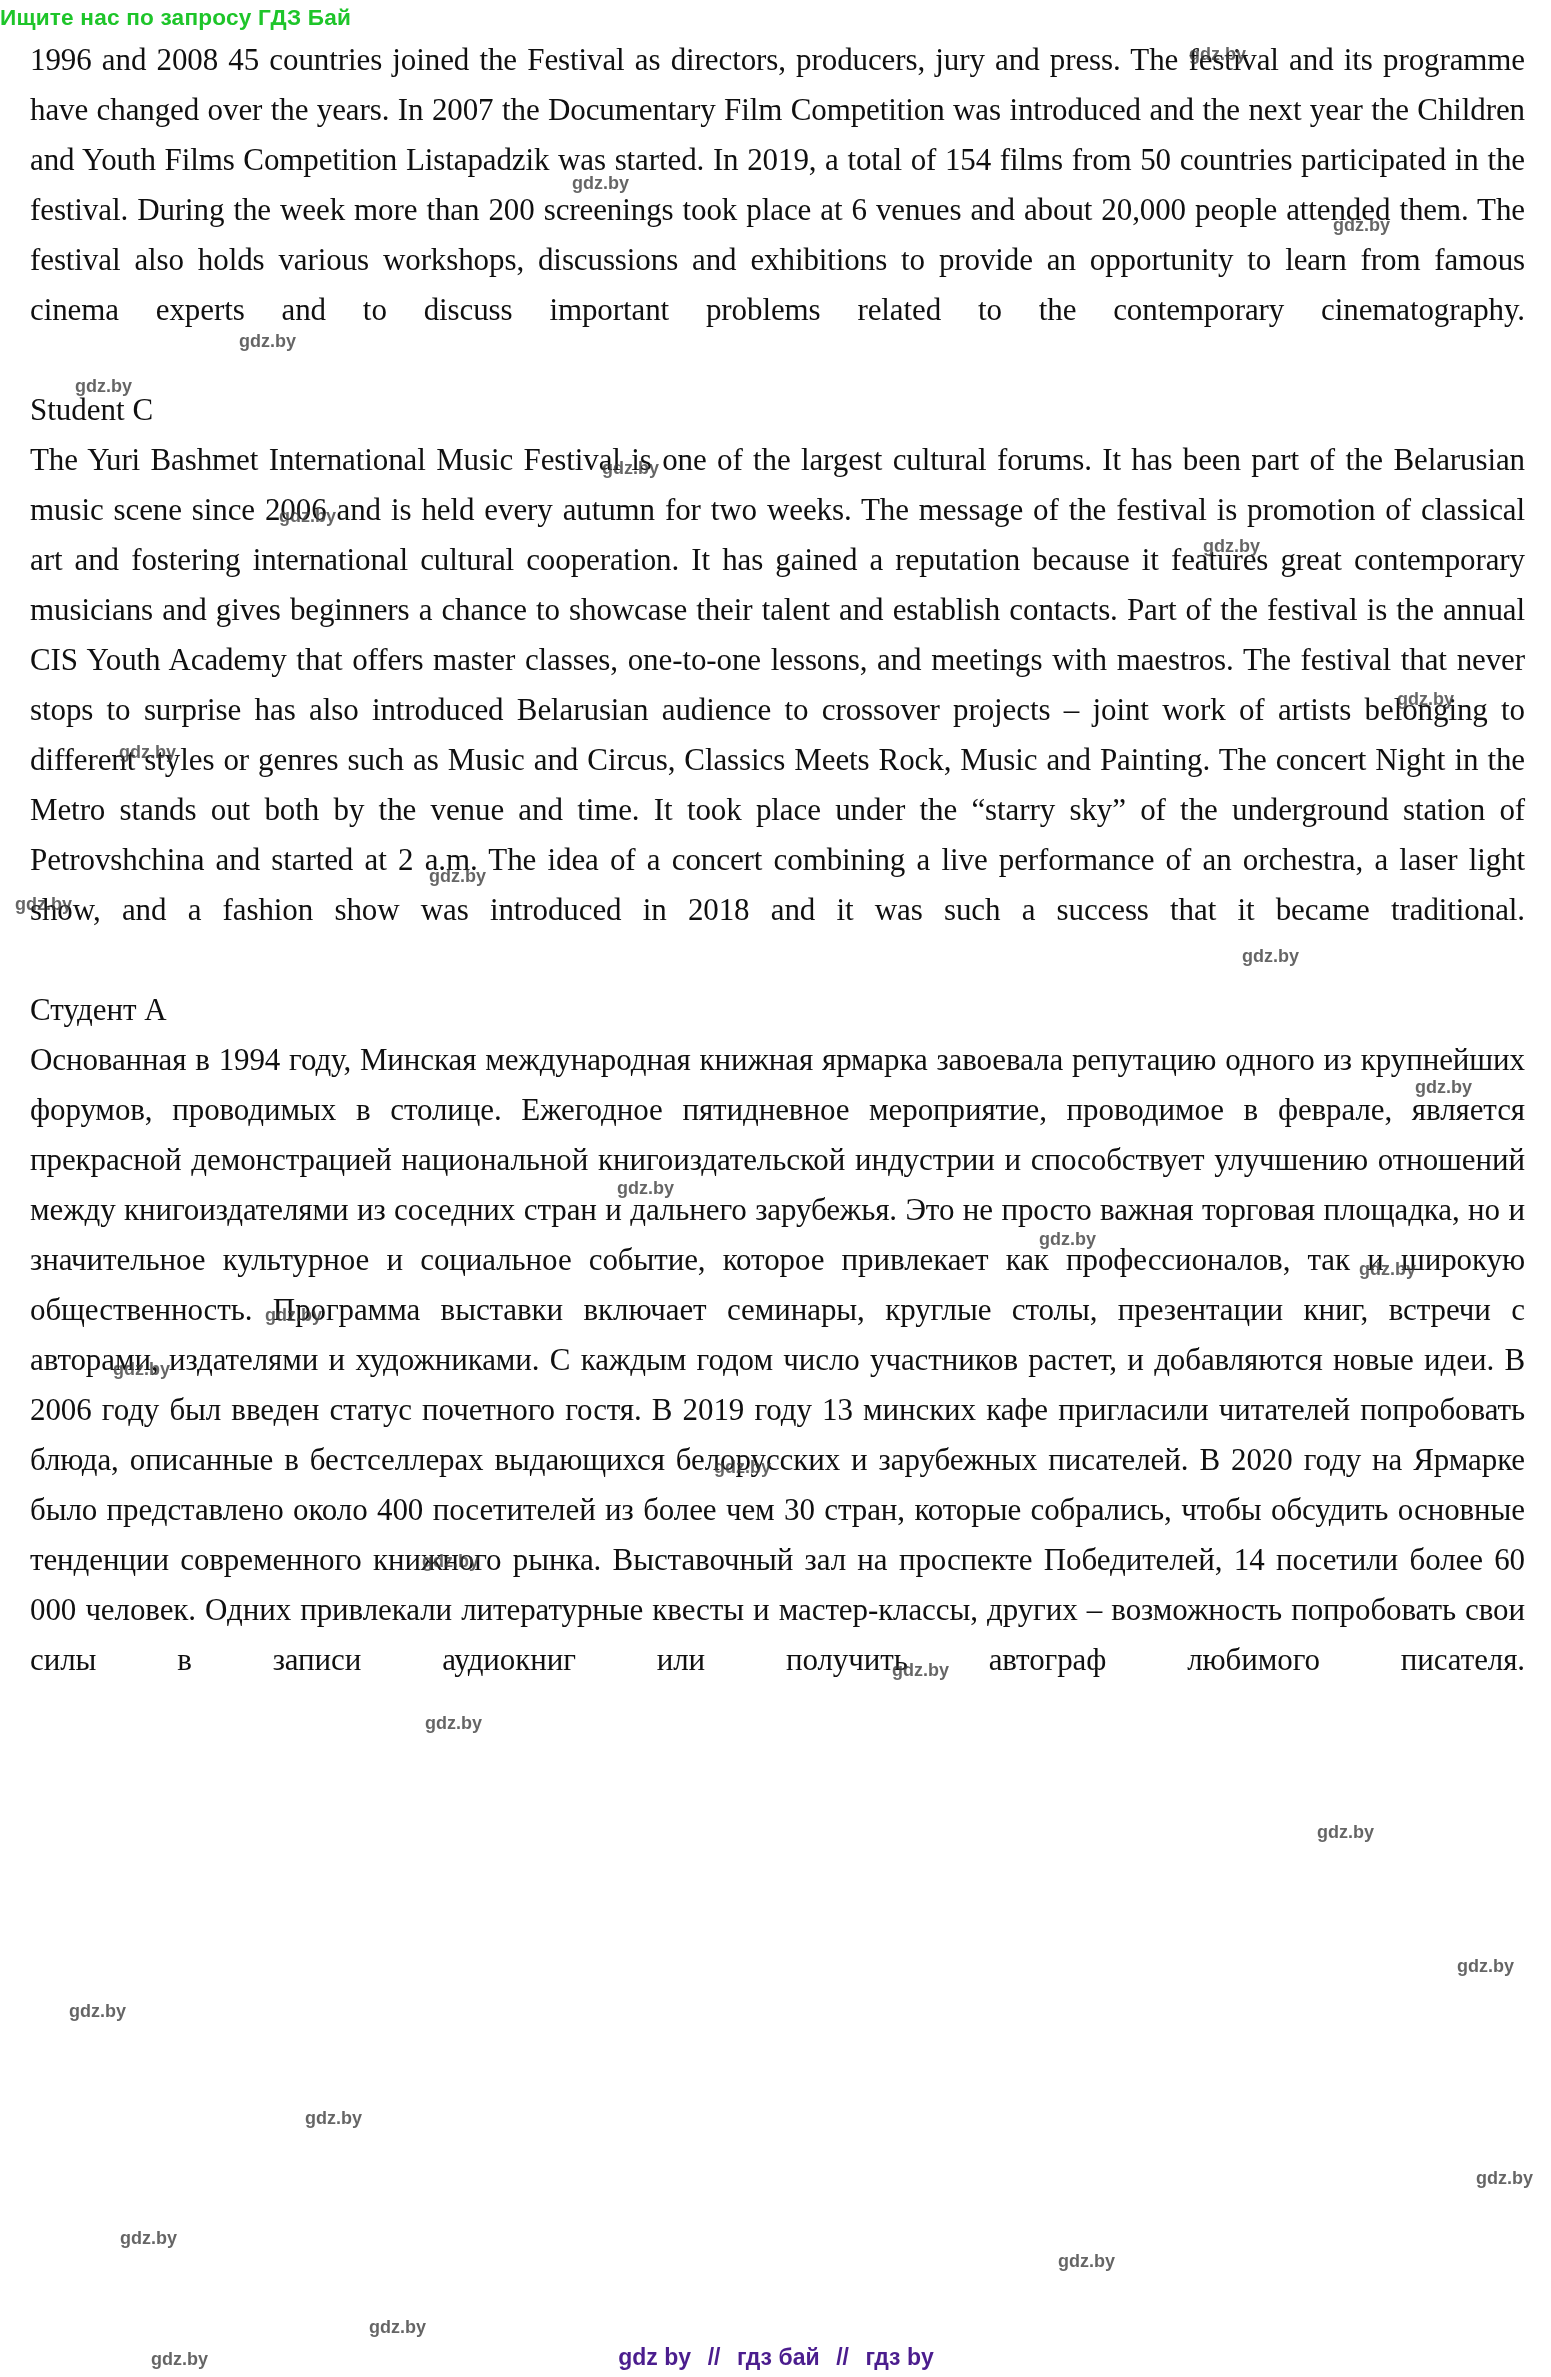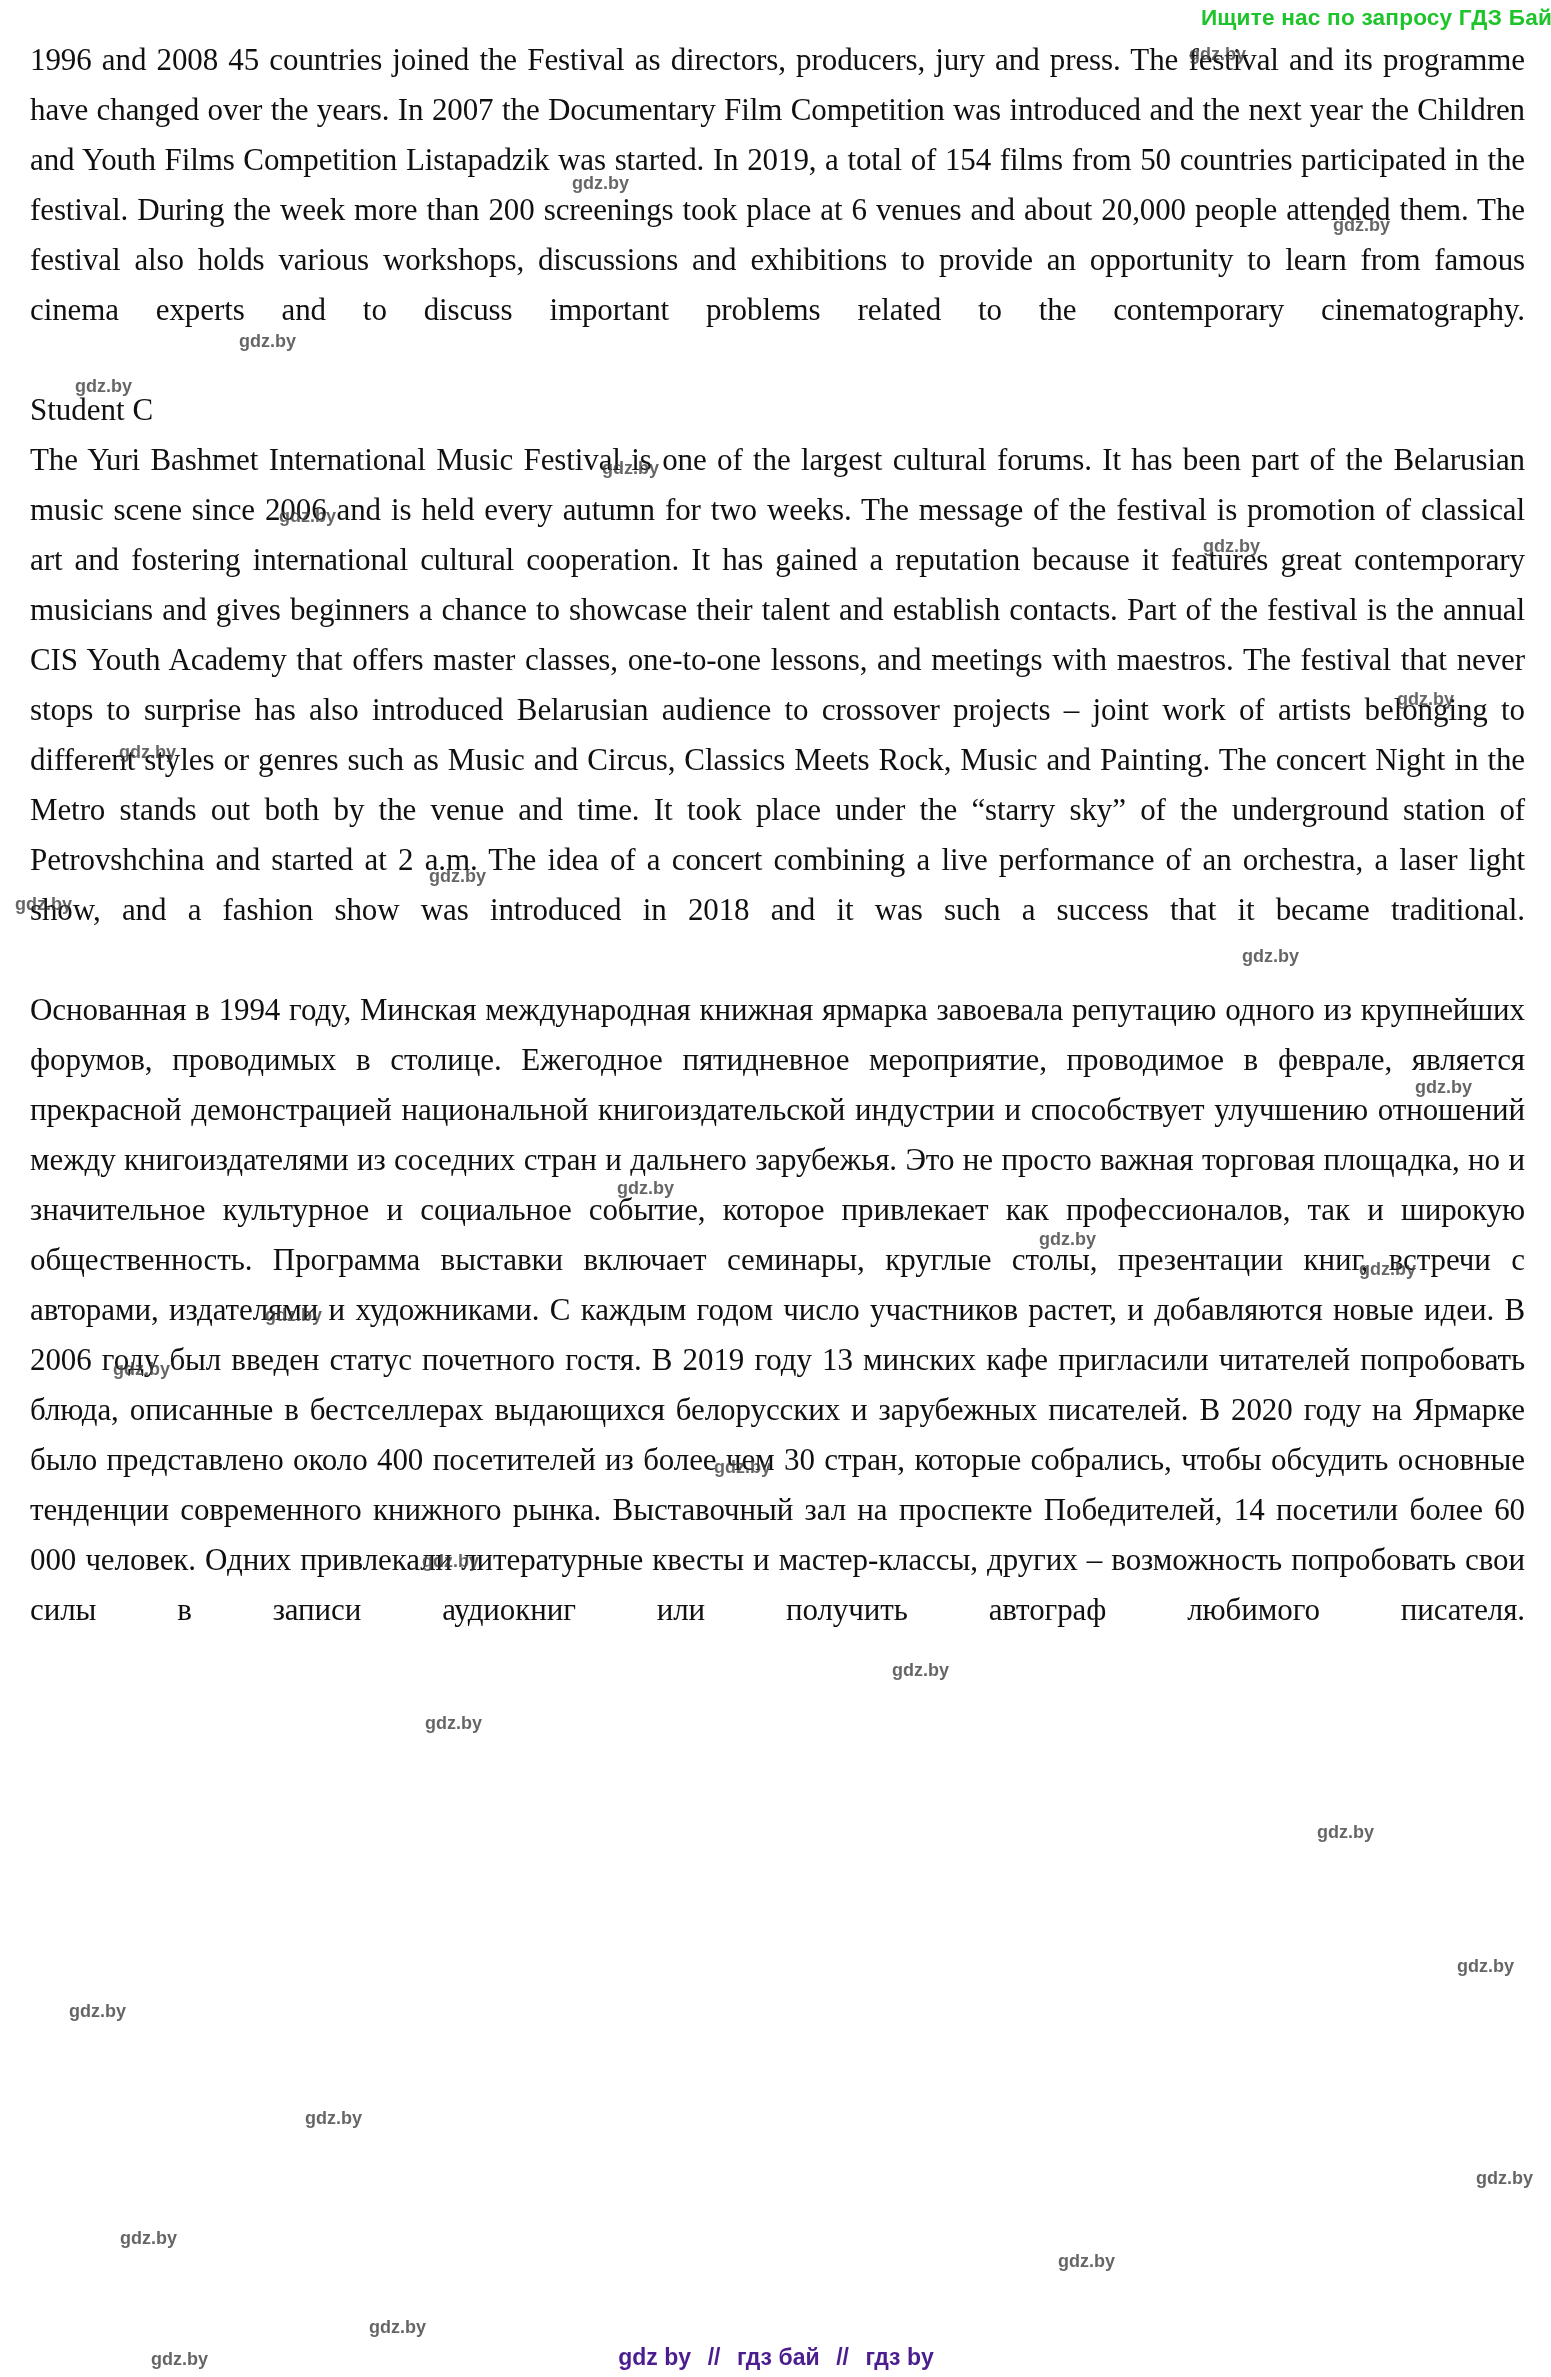--- a/index.html
+++ b/index.html
@@ -18,21 +18,21 @@
 
   
   .promo-header {
     position: absolute;
     top: 0;
     left: 0;
     width: 1552px;
     height: 35px;
     display: flex;
     align-items: center;
-    justify-content: flex-end;
+    justify-content: flex-start;
     font-family: "Liberation Sans", "DejaVu Sans", sans-serif;
     font-size: 22.6px;
     font-weight: 600;
     color: #1ec52a;
     letter-spacing: 0.2px;
     white-space: nowrap;
   }
 
   
   .page {
@@ -115,20 +115,21 @@
 </div>
 
 <div class="page">
 
   <p class="para full-justify">1996 and 2008 45 countries joined the Festival as directors, producers, jury and press. The festival and its programme have changed over the years. In 2007 the Documentary Film Competition was introduced and the next year the Children and Youth Films Competition Listapadzik was started. In 2019, a total of 154 films from 50 countries participated in the festival. During the week more than 200 screenings took place at 6 venues and about 20,000 people attended them. The festival also holds various workshops, discussions and exhibitions to provide an opportunity to learn from famous cinema experts and to discuss important problems related to the contemporary cinematography.</p>
 
   <p class="speaker">Student C</p>
 
   <p class="para full-justify">The Yuri Bashmet International Music Festival is one of the largest cultural forums. It has been part of the Belarusian music scene since 2006 and is held every autumn for two weeks. The message of the festival is promotion of classical art and fostering international cultural cooperation. It has gained a reputation because it features great contemporary musicians and gives beginners a chance to showcase their talent and establish contacts. Part of the festival is the annual CIS Youth Academy that offers master classes, one-to-one lessons, and meetings with maestros. The festival that never stops to surprise has also introduced Belarusian audience to crossover projects – joint work of artists belonging to different styles or genres such as Music and Circus, Classics Meets Rock, Music and Painting. The concert Night in the Metro stands out both by the venue and time. It took place under the “starry sky” of the underground station of Petrovshchina and started at 2 a.m. The idea of a concert combining a live performance of an orchestra, a laser light show, and a fashion show was introduced in 2018 and it was such a success that it became traditional.</p>
 
+  <p class="speaker">Студент А</p>
 
   <p class="para cyr full-justify">Основанная в 1994 году, Минская международная книжная ярмарка завоевала репутацию одного из крупнейших форумов, проводимых в столице. Ежегодное пятидневное мероприятие, проводимое в феврале, является прекрасной демонстрацией национальной книгоиздательской индустрии и способствует улучшению отношений между книгоиздателями из соседних стран и дальнего зарубежья. Это не просто важная торговая площадка, но и значительное культурное и социальное событие, которое привлекает как профессионалов, так и широкую общественность. Программа выставки включает семинары, круглые столы, презентации книг, встречи с авторами, издателями и художниками. С каждым годом число участников растет, и добавляются новые идеи. В 2006 году был введен статус почетного гостя. В 2019 году 13 минских кафе пригласили читателей попробовать блюда, описанные в бестселлерах выдающихся белорусских и зарубежных писателей. В 2020 году на Ярмарке было представлено около 400 посетителей из более чем 30 стран, которые собрались, чтобы обсудить основные тенденции современного книжного рынка. Выставочный зал на проспекте Победителей, 14 посетили более 60 000 человек. Одних привлекали литературные квесты и мастер-классы, других – возможность попробовать свои силы в записи аудиокниг или получить автограф любимого писателя.</p>
 
 
 </div>
 
 <div class="wm" style="left:1189px; top:44px;">gdz.by</div>
 <div class="wm" style="left:572px;  top:173px;">gdz.by</div>
 <div class="wm" style="left:1333px; top:215px;">gdz.by</div>
 <div class="wm" style="left:239px;  top:331px;">gdz.by</div>

